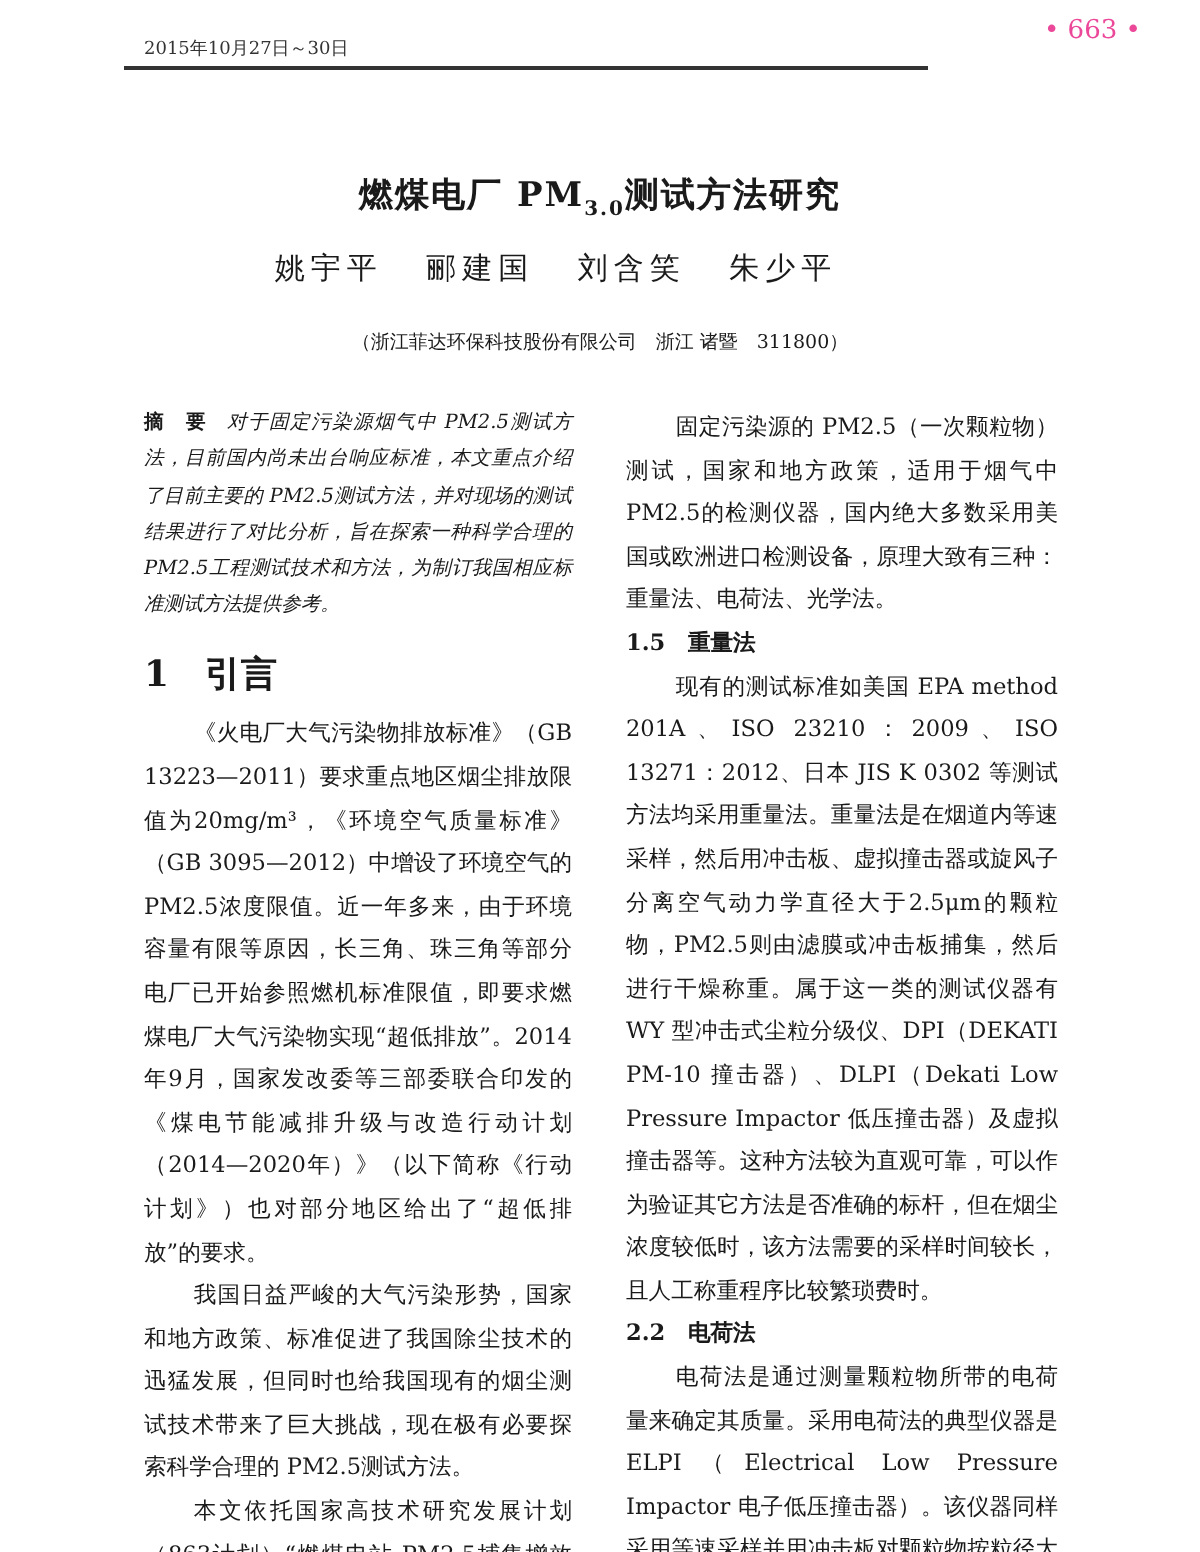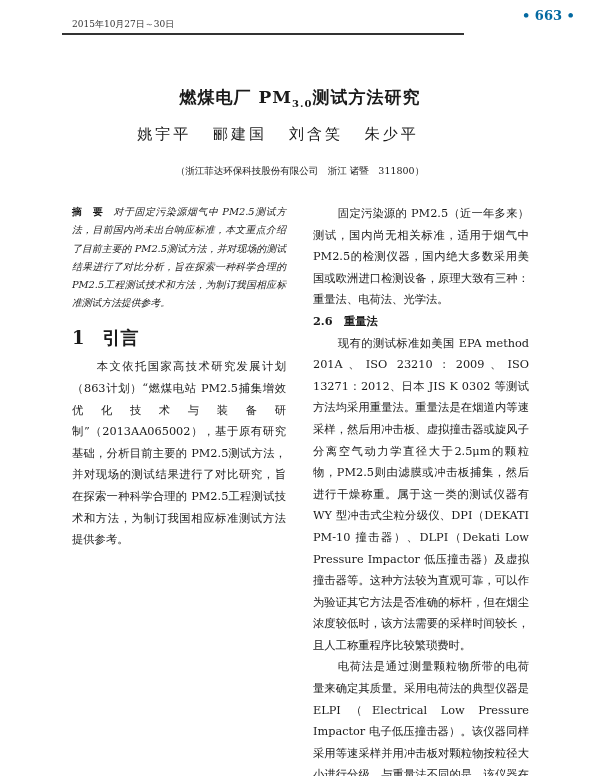--- a/index.html
+++ b/index.html
@@ -1,21 +1,21 @@
 <!DOCTYPE html>
 <html><head>
 <meta charset="utf-8">
 <style>
   html, body { margin:0; padding:0; background:#ffffff; }
   body { width:600px; height:776px; overflow:hidden; position:relative; color:#1a1a1a;
          font-family:"DejaVu Serif", serif; }
   .header { position:absolute; left:62px; top:8px; width:402px; height:24px; font-size:9px; color:#333; }
   .h-date { position:absolute; left:10px; top:10px; white-space:nowrap; }
   .h-center { position:absolute; left:200px; top:1px; text-align:center; width:220px; line-height:11px; font-size:8.5px; }
-  .h-page { position:absolute; left:522px; top:8px; font-size:13px; white-space:nowrap; color:#0369a1;font-weight:bold; }
+  .h-page { position:absolute; left:522px; top:8px; font-size:13px; white-space:nowrap; color:#ec4899; }
   .h-rule { position:absolute; left:62px; top:33px; width:402px; height:2px; background:#333; }
   .title { position:absolute; left:0; top:86px; width:600px; text-align:center; font-size:17px; font-weight:bold; letter-spacing:1px; }
   .title sub { font-size:10px; }
   .authors { position:absolute; left:0; top:125px; width:556px; text-align:center; font-size:15px; word-spacing:14px; letter-spacing:3px; }
   .affil { position:absolute; left:0; top:165px; width:600px; text-align:center; font-size:9.5px; }
   .col { position:absolute; font-size:11.3px; line-height:21.6px; text-align:justify; }
   .col-left { left:72px; top:203px; width:214px; }
   .col-right { left:313px; top:203px; width:216px; }
   .abstract { font-size:9.8px; line-height:18.3px; font-style:italic; }
   .kw { font-size:9.8px; line-height:18.3px; }
@@ -39,21 +39,24 @@
 
 <div class="title"><span>燃煤电厂 PM</span><sub>3.0</sub><span>测试方法研究</span></div>
 <div class="authors">姚宇平 郦建国 刘含笑 朱少平</div>
 <div class="affil">（浙江菲达环保科技股份有限公司　浙江 诸暨　311800）</div>
 
 <div class="col col-left">
   <div class="abstract">
     <span class="lbl">摘　要</span><span>对于固定污染源烟气中 PM2.5测试方法，目前国内尚未出台响应标准，本文重点介绍了目前主要的 PM2.5测试方法，并对现场的测试结果进行了对比分析，旨在探索一种科学合理的 PM2.5工程测试技术和方法，为制订我国相应标准测试方法提供参考。</span>
   </div>
   <div class="sec">1　引言</div>
+  <p>《火电厂大气污染物排放标准》（GB 13223—2011）要求重点地区烟尘排放限值为20mg/m³，《环境空气质量标准》（GB 3095—2012）中增设了环境空气的 PM2.5浓度限值。近一年多来，由于环境容量有限等原因，长三角、珠三角等部分电厂已开始参照燃机标准限值，即要求燃煤电厂大气污染物实现“超低排放”。2014年9月，国家发改委等三部委联合印发的《煤电节能减排升级与改造行动计划（2014—2020年）》（以下简称《行动计划》）也对部分地区给出了“超低排放”的要求。</p>
+  <p>我国日益严峻的大气污染形势，国家和地方政策、标准促进了我国除尘技术的迅猛发展，但同时也给我国现有的烟尘测试技术带来了巨大挑战，现在极有必要探索科学合理的 PM2.5测试方法。</p>
   <p>本文依托国家高技术研究发展计划（863计划）“燃煤电站 PM2.5捕集增效优化技术与装备研制”（2013AA065002），基于原有研究基础，分析目前主要的 PM2.5测试方法，并对现场的测试结果进行了对比研究，旨在探索一种科学合理的 PM2.5工程测试技术和方法，为制订我国相应标准测试方法提供参考。</p>
 </div>
 
 <div class="col col-right">
-  <p>固定污染源的 PM2.5（近一年多来）测试，国内尚无相关标准，适用于烟气中 PM2.5的检测仪器，国内绝大多数采用美国或欧洲进口检测设备，原理大致有三种：重量法、电荷法、光学法。</p>
-  <div class="subsec">2.6　重量法</div>
+  <p>固定污染源的 PM2.5（一次颗粒物）测试，国家和地方政策，适用于烟气中 PM2.5的检测仪器，国内绝大多数采用美国或欧洲进口检测设备，原理大致有三种：重量法、电荷法、光学法。</p>
+  <div class="subsec">1.5　重量法</div>
   <p>现有的测试标准如美国 EPA method 201A、ISO 23210：2009、ISO 13271：2012、日本 JIS K 0302 等测试方法均采用重量法。重量法是在烟道内等速采样，然后用冲击板、虚拟撞击器或旋风子分离空气动力学直径大于2.5μm的颗粒物，PM2.5则由滤膜或冲击板捕集，然后进行干燥称重。属于这一类的测试仪器有 WY 型冲击式尘粒分级仪、DPI（DEKATI PM-10 撞击器）、DLPI（Dekati Low Pressure Impactor 低压撞击器）及虚拟撞击器等。这种方法较为直观可靠，可以作为验证其它方法是否准确的标杆，但在烟尘浓度较低时，该方法需要的采样时间较长，且人工称重程序比较繁琐费时。</p>
+  <div class="subsec">2.2　电荷法</div>
   <p>电荷法是通过测量颗粒物所带的电荷量来确定其质量。采用电荷法的典型仪器是 ELPI（Electrical Low Pressure Impactor 电子低压撞击器）。该仪器同样采用等速采样并用冲击板对颗粒物按粒径大小进行分级。与重量法不同的是，该仪器在颗粒物分级前，需先使颗粒物荷电，然后通过测定颗粒物所带的电荷量再经换算得到其质量。这种方法非常快捷，可以实时得到颗粒物的质量浓度，且可以对低浓度烟尘进行测量。但 ELPI 在</p>
 </div>
 
 </body></html>

